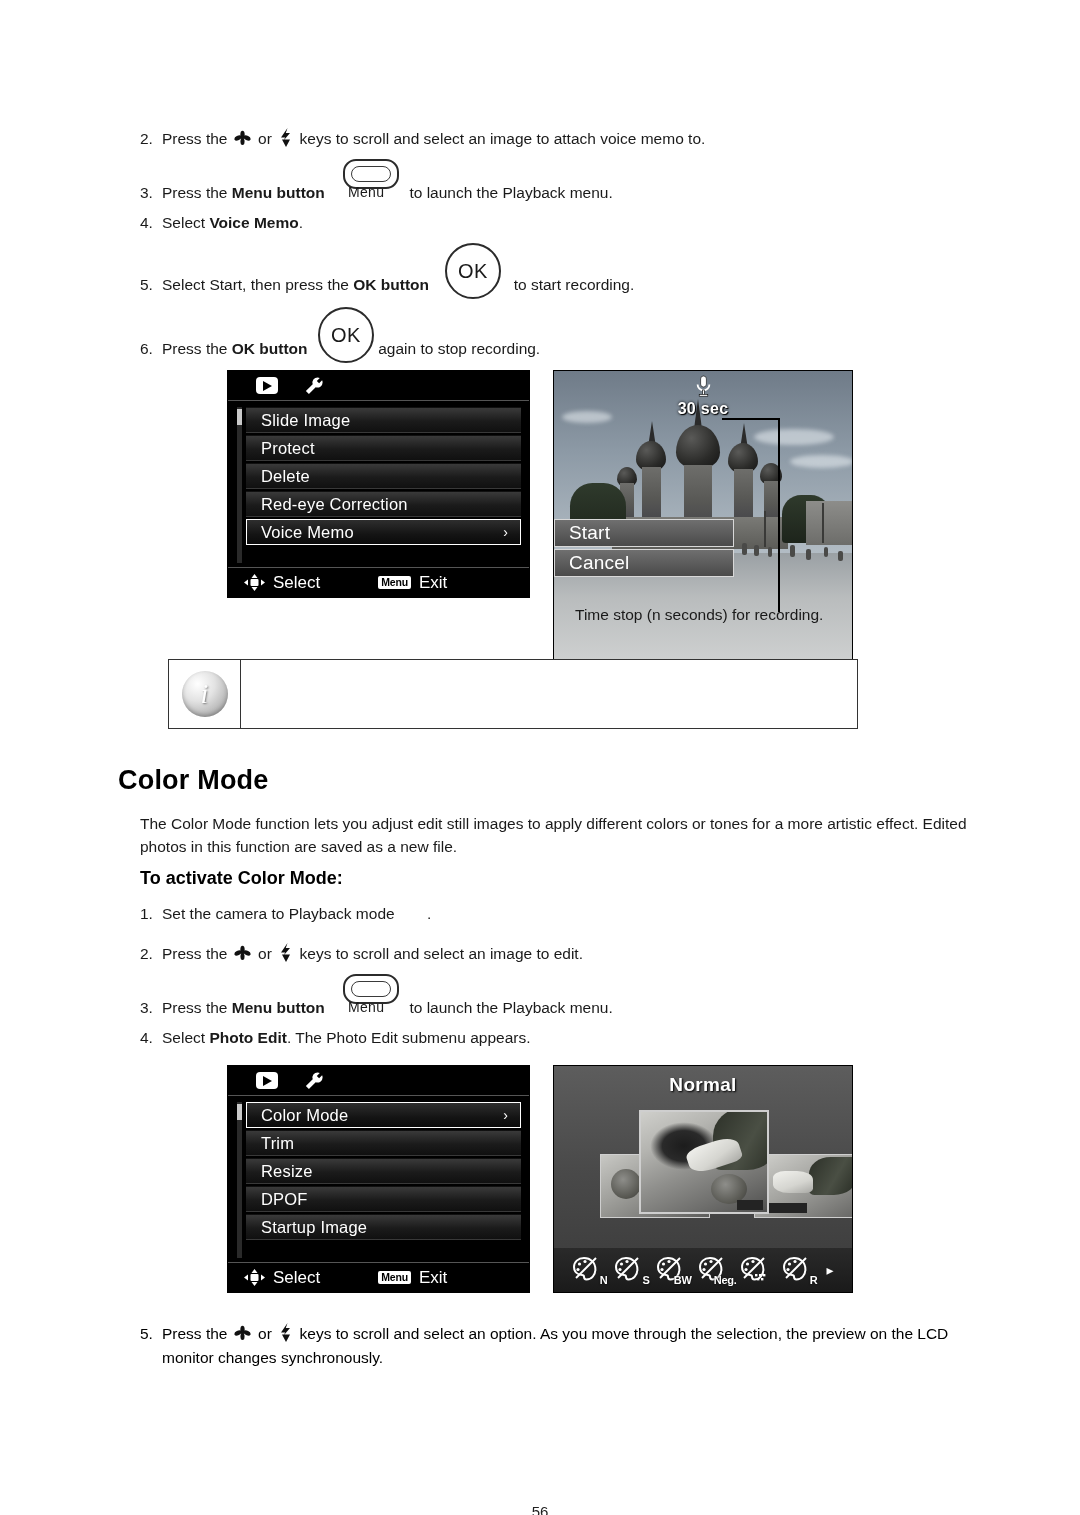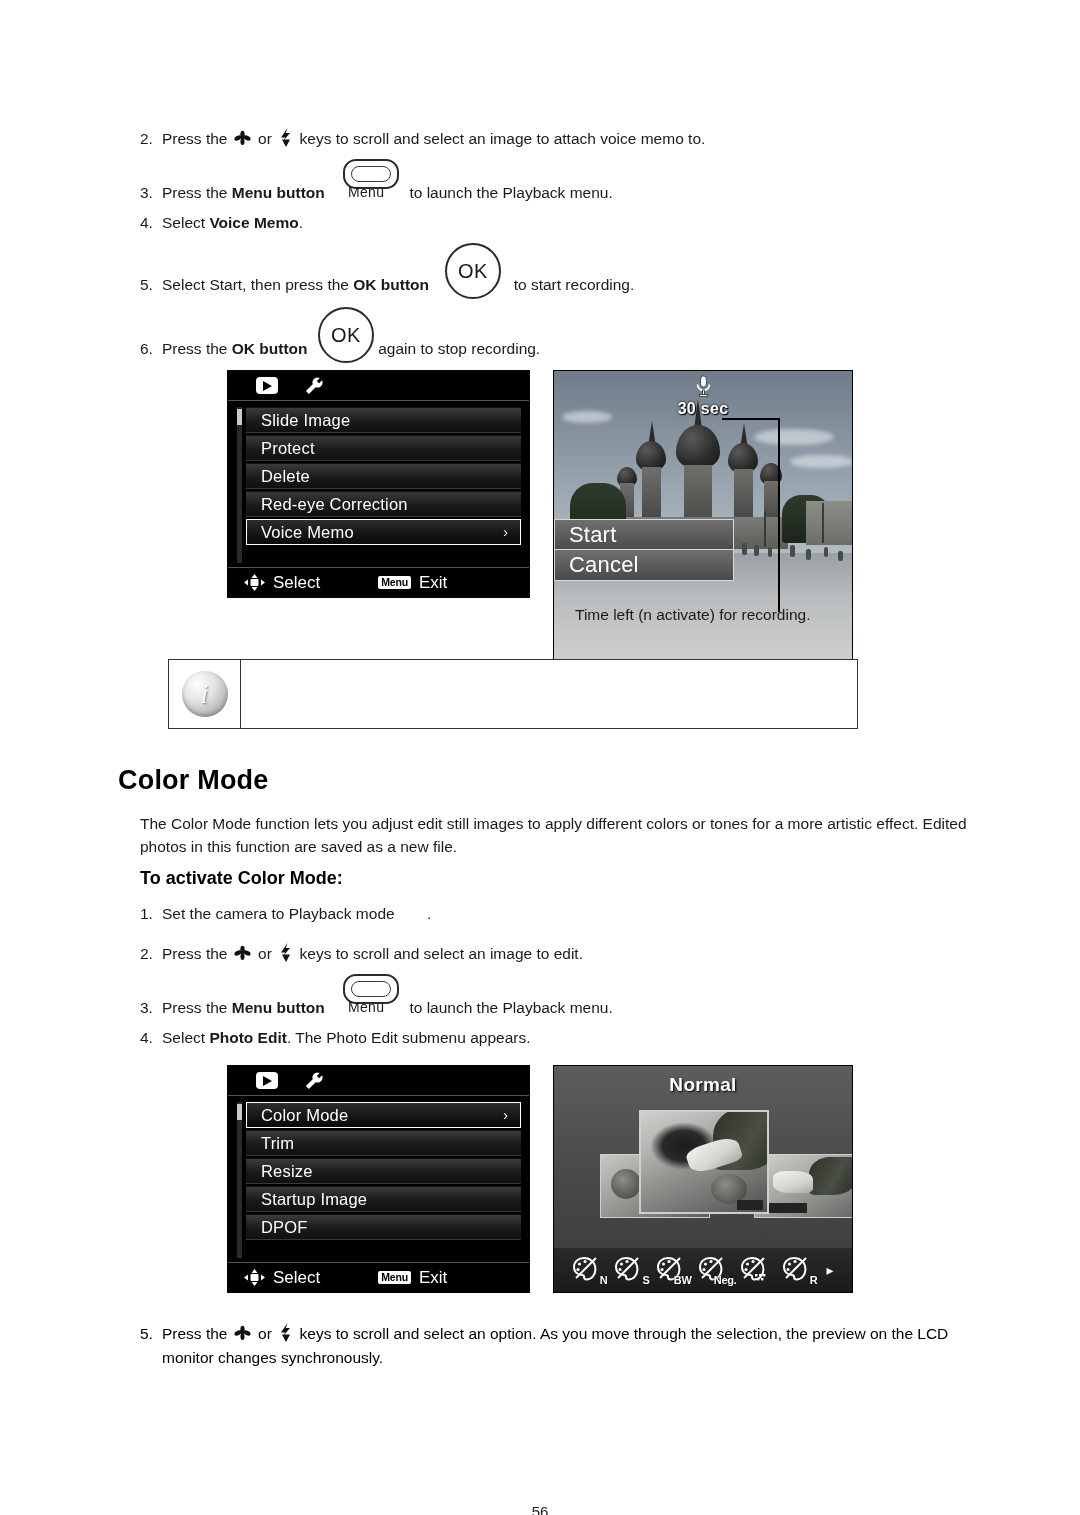--- a/index.html
+++ b/index.html
@@ -284,21 +284,21 @@
     letter-spacing: .3px;
   }
 
   .opt-box {
     position: absolute;
     left: 0;
     width: 180px;
     background: linear-gradient(180deg, #6f6f6f 0%, #4a4a4a 100%);
     border: 1.5px solid #d8d8d8;
     color: #ffffff;
-    font-size: 22px;
+    font-size: 19px;
     padding: 2px 0 2px 14px;
     z-index: 6;
     letter-spacing: .2px;
   }
 
   .leader {
     position: absolute;
     z-index: 8;
     border-top: 2px solid #000;
     border-right: 2px solid #000;
@@ -628,21 +628,21 @@
     <div class="opt-box" style="top:148px;">
       <span>Start</span>
     </div>
     <div class="opt-box" style="top:178px;">
       <span>Cancel</span>
     </div>
   </div>
 
   <div class="leader" style="left:722px; top:418px; width:58px; height:194px;"></div>
 
-  <div class="caption" style="left:575px; top:606px;">Time left (n activate) for recording.</div>
+  <div class="caption" style="left:575px; top:606px;">Time stop (n seconds) for recording.</div>
 
   <div class="note-box" style="left:168px; top:659px; width:690px; height:70px;">
     <div class="note-icon-cell">
       <div class="info-circle">i</div>
     </div>
   </div>
 
   <div class="h1" style="left:118px; top:765px;">Color Mode</div>
 
   <div class="body-para" style="left:140px; top:812px; width:830px;">The Color Mode function lets you adjust edit still images to apply different colors or tones for a more artistic effect. Edited photos in this function are saved as a new file.</div>
@@ -710,25 +710,25 @@
       </div>
       <div class="lcd-item">
         <span>Trim</span>
         <span class="arrow"></span>
       </div>
       <div class="lcd-item">
         <span>Resize</span>
         <span class="arrow"></span>
       </div>
       <div class="lcd-item">
+        <span>DPOF</span>
+        <span class="arrow"></span>
+      </div>
+      <div class="lcd-item">
         <span>Startup Image</span>
-        <span class="arrow"></span>
-      </div>
-      <div class="lcd-item">
-        <span>DPOF</span>
         <span class="arrow"></span>
       </div>
     </div>
     <div class="lcd-bottombar">
       <span class="dpad">
         <svg viewBox="0 0 21 17" width="21" height="17">
             <g fill="#fff">
           <polygon points="0,8.5 4,5.5 4,11.5"></polygon>
           <polygon points="21,8.5 17,5.5 17,11.5"></polygon>
           <polygon points="10.5,0 7.5,4 13.5,4"></polygon>

